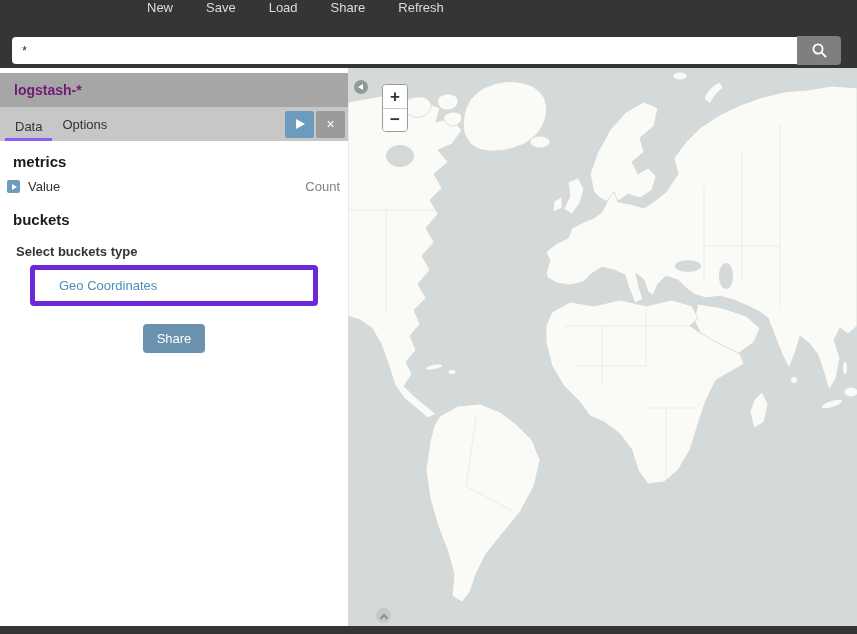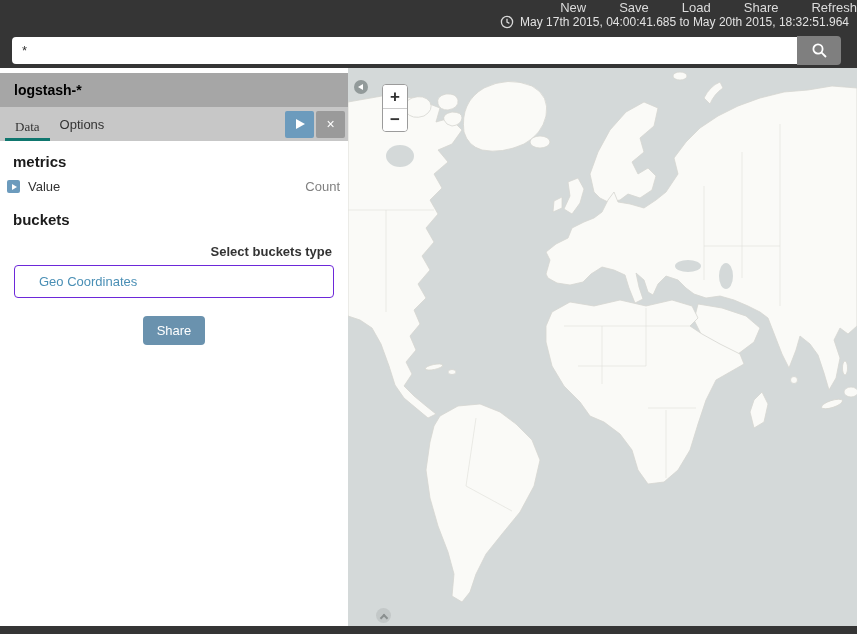--- a/index.html
+++ b/index.html
@@ -1,47 +1,47 @@
 <!DOCTYPE html>
 <html><head>
 <meta charset="utf-8">
 <style>
   * { margin:0; padding:0; box-sizing:border-box; }
   body { font-family:"Liberation Sans", sans-serif; background:#e8e8e8; }
   #app { position:relative; width:857px; height:634px; background:#fff; overflow:hidden; }
 
   
-  .navbar { position:absolute; top:0; left:0; right:0; height:33px; background:#353535; display:flex; align-items:flex-end;flex-direction:column; }
+  .navbar { position:absolute; top:0; left:0; right:0; height:33px; background:#353535; display:flex; align-items:flex-start; }
   .nav-items { display:flex; gap:33px; margin-left:147px; }
   .nav-item { color:#dcdcdc; font-size:13px; cursor:pointer; }
   .timepicker { margin-left:auto; margin-right:8px; display:flex; align-items:center; gap:6px; color:#e2e2e2; font-size:12px; cursor:pointer; }
 
   
   .search-row { position:absolute; top:33px; left:0; right:0; height:35px; background:#353535; display:flex; align-items:center; padding:0 16px 0 12px; }
   .search-input { flex:1; height:27px; border:none; border-radius:4px 0 0 4px; padding:0 10px; font-size:13px; color:#333; outline:none; font-family:inherit; }
   .search-btn { width:44px; height:29px; background:#7f7f7f; border:none; border-radius:0 4px 4px 0; display:flex; align-items:center; justify-content:center; cursor:pointer; }
 
   
   .sidebar { position:absolute; top:68px; left:0; width:348px; bottom:8px; background:#fff; overflow:hidden; }
-  .vis-header { margin-top:5px; height:34px; background:#a6a6a6; display:flex; align-items:center; padding-left:14px; font-size:14px; font-weight:bold; color:#000000; }
+  .vis-header { margin-top:5px; height:34px; background:#a6a6a6; display:flex; align-items:center; padding-left:14px; font-size:14px; font-weight:bold; color:#701a75; }
   .vis-tabs { height:34px; background:#c7c7c7; display:flex; align-items:stretch; padding-left:5px; }
   .tab { display:flex; align-items:center; padding:0 10px; font-size:13px; color:#333; cursor:pointer; }
-  .tab.active { border-bottom:3px solid #0f766e; padding-top:8px;font-family:Liberation Serif, serif; }
+  .tab.active { border-bottom:3px solid #8b5cf6; padding-top:8px; }
   .tab-actions { margin-left:auto; display:flex; align-items:center; gap:2px; padding-right:3px; }
   .apply-btn { width:29px; height:27px; background:#6c9bbd; border:none; border-radius:2px; display:flex; align-items:center; justify-content:center; cursor:pointer; }
   .play-triangle { width:0; height:0; border-left:9px solid #fff; border-top:5.5px solid transparent; border-bottom:5.5px solid transparent; margin-left:2px; }
   .discard-btn { width:29px; height:27px; background:#9a9a9a; border:none; border-radius:2px; color:#fff; font-size:14px; display:flex; align-items:center; justify-content:center; cursor:pointer; }
   .section-heading { margin:12px 0 4px 13px; font-size:15px; font-weight:bold; color:#1c1c1c; }
   .metric-row { display:flex; align-items:center; padding:5px 8px 5px 7px; }
   .toggle-box { width:13px; height:13px; background:#6c9bbd; border-radius:2px; display:flex; align-items:center; justify-content:center; cursor:pointer; flex:none; }
   .toggle-triangle { width:0; height:0; border-left:5px solid #fff; border-top:3.5px solid transparent; border-bottom:3.5px solid transparent; margin-left:1px; }
   .metric-label { margin-left:8px; font-size:13px; color:#333; }
   .metric-agg { margin-left:auto; font-size:13px; color:#808080; }
-  .select-label { margin:16px 16px 6px 16px; font-size:13px; font-weight:bold; color:#333;text-align:right; }
-  .bucket-list { margin:0 14px; border:1px solid #6d28d9; border-radius:4px; padding:8px 0; background:#fff; }
+  .select-label { margin:16px 16px 6px 16px; font-size:13px; font-weight:bold; color:#333; }
+  .bucket-list { margin:0 30px; border:5px solid #6d28d9; border-radius:4px; padding:8px 0; background:#fff; }
   .bucket-item { padding:0 10px 0 24px; font-size:13px; color:#4a8fb5; cursor:pointer; }
   .cancel-btn { display:block; margin:18px auto 0; padding:7px 14px; background:#6a92ae; color:#fff; border:none; border-radius:4px; font-size:13px; cursor:pointer; font-family:inherit; }
 
   
   .map { position:absolute; top:68px; left:348px; right:0; bottom:8px; background:#d4d9d9; overflow:hidden; }
   .map svg.world { position:absolute; top:0; left:0; }
   .zoom-ctrl { position:absolute; top:16px; left:34px; width:26px; background:#fff; border:1px solid #9b9b9b; border-radius:4px; z-index:5; overflow:hidden; }
   .zoom-btn { width:24px; height:23px; display:flex; align-items:center; justify-content:center; font-size:17px; font-weight:bold; color:#333; cursor:pointer; background:#fff; }
   .zoom-btn + .zoom-btn { border-top:1px solid #ccc; }
   .collapse-toggle { position:absolute; top:12px; left:6px; width:14px; height:14px; border-radius:50%; background:#929a9a; display:flex; align-items:center; justify-content:center; cursor:pointer; z-index:5; }
@@ -58,29 +58,20 @@
 
 <div id="app">
 
   <div class="navbar">
     <div class="nav-items">
       <span class="nav-item">New</span>
       <span class="nav-item">Save</span>
       <span class="nav-item">Load</span>
       <span class="nav-item">Share</span>
       <span class="nav-item">Refresh</span>
-    </div>
-    <div class="timepicker">
-      <span style="display:flex;">
-        <svg width="14" height="14" viewBox="0 0 14 14">
-          <circle cx="7" cy="7" r="5.6" fill="none" stroke="#d8d8d8" stroke-width="1.3"></circle>
-          <path d="M7 3.8 V7.2 L9.4 8.4" fill="none" stroke="#d8d8d8" stroke-width="1.3"></path>
-        </svg>
-      </span>
-      <span>May 17th 2015, 04:00:41.685 to May 20th 2015, 18:32:51.964</span>
     </div>
   </div>
 
   <div class="search-row">
     <input class="search-input" type="text" value="*" style="">
     <button class="search-btn">
       <span style="display:flex;">
         <svg width="17" height="17" viewBox="0 0 17 17">
           <circle cx="7" cy="7" r="4.6" fill="none" stroke="#fff" stroke-width="1.8"></circle>
           <line x1="10.6" y1="10.6" x2="15" y2="15" stroke="#fff" stroke-width="1.8"></line>

